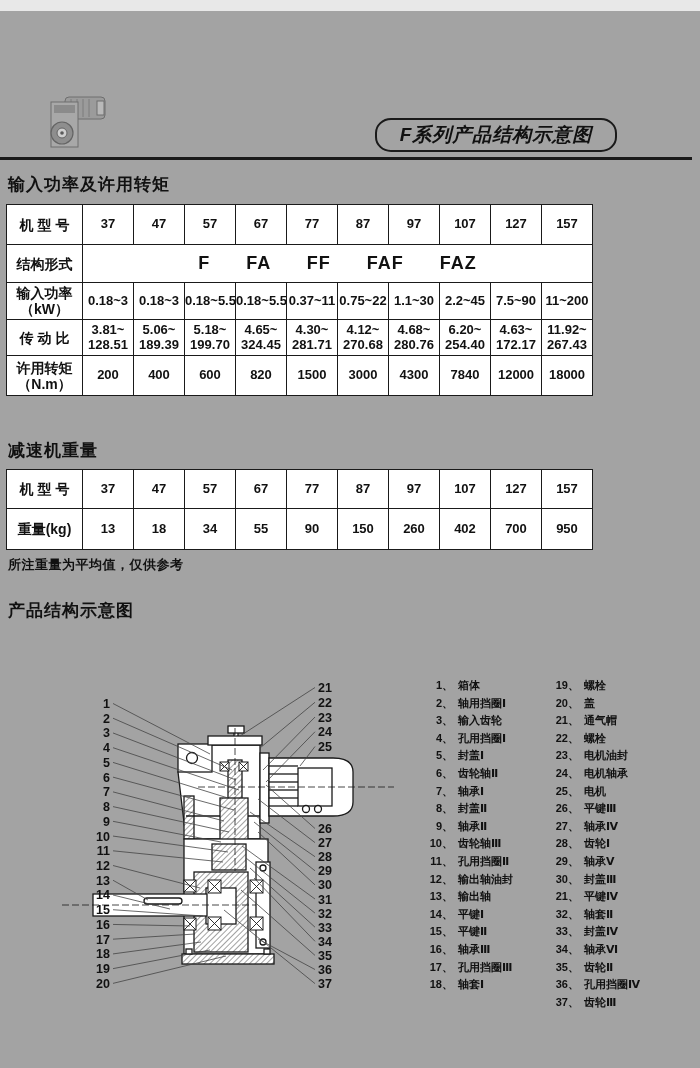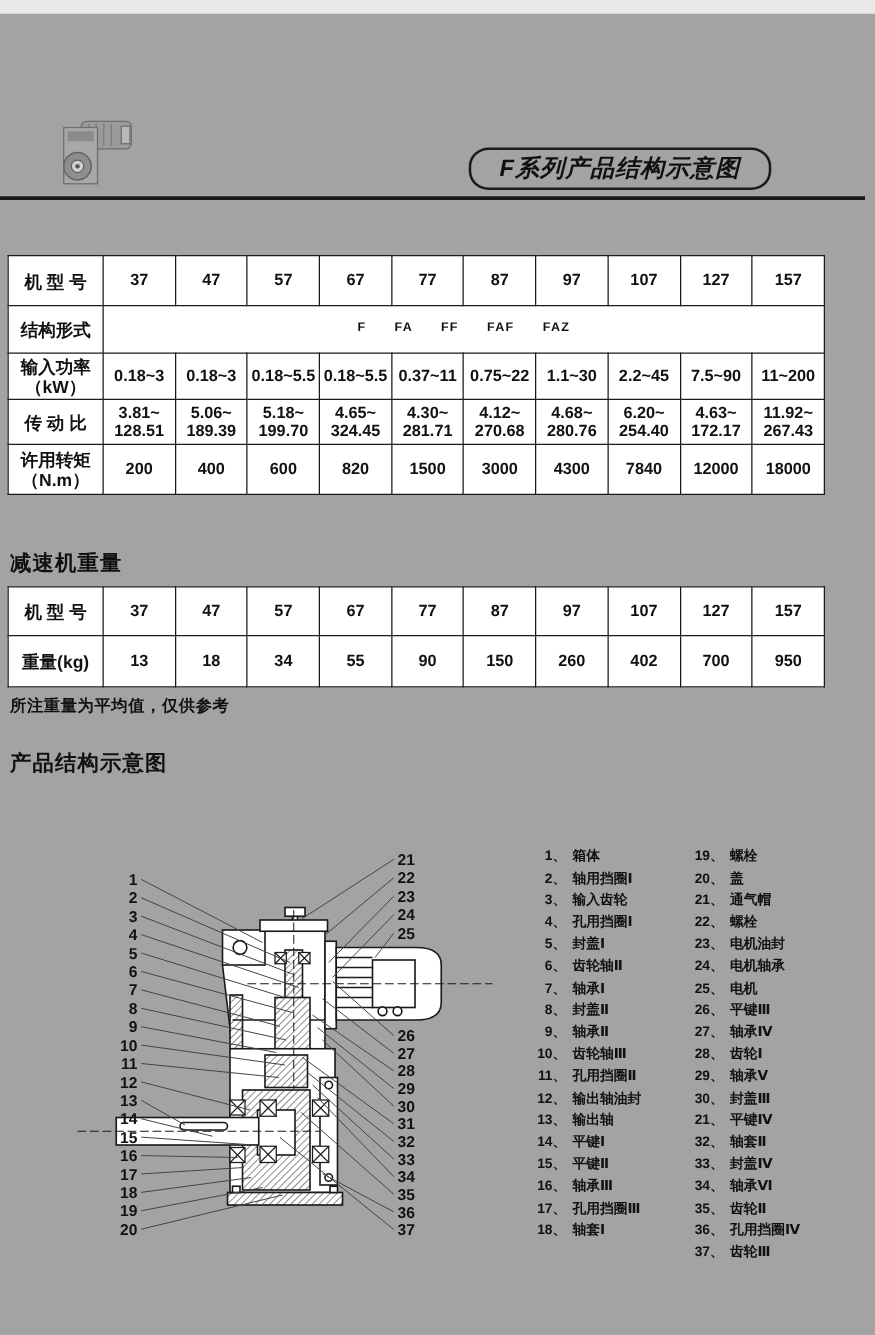--- a/index.html
+++ b/index.html
@@ -14,27 +14,27 @@
   .title-box{
     left:375px;top:107px;width:238px;height:30px;
     border:2px solid #1a1a1a;border-radius:16px/15px;
     display:flex;align-items:center;justify-content:center;
     font-size:19px;font-style:italic;letter-spacing:1px;white-space:nowrap;
   }
   .rule{left:0;top:146px;width:692px;height:3px;background:#1a1a1a;}
   .sec-h{left:8px;font-size:17px;letter-spacing:1px;white-space:nowrap;}
   .h1{top:162px;} .h2{top:428px;} .h3{top:588px;}
   
-  table{border-collapse:collapse;table-layout:fixed;position:absolute;left:6px;width:654px;background:#fff;padding-left:43px;}
+  table{border-collapse:collapse;table-layout:fixed;position:absolute;left:6px;width:587px;background:#fff;padding-left:43px;}
   #t1{top:193px;} #t2{top:458px;}
   td,th{border:1.7px solid #1a1a1a;text-align:center;vertical-align:middle;padding:0;
         font-weight:bold;color:#111;}
   th.rowlabel{width:75px;font-size:14px;line-height:16px;white-space:nowrap;}
   td{font-size:13px;line-height:14.5px;}
-  td.merged{font-size:10px;white-space:pre;letter-spacing:1px;}
+  td.merged{font-size:18px;white-space:pre;letter-spacing:1px;}
   #t1 tr:nth-child(1){height:40px;} #t1 tr:nth-child(2){height:38px;}
   #t1 tr:nth-child(3){height:37px;} #t1 tr:nth-child(4){height:36px;}
   #t1 tr:nth-child(5){height:40px;}
   #t2 tr:nth-child(1){height:39px;} #t2 tr:nth-child(2){height:41px;}
   .note{left:8px;top:545px;font-size:13px;letter-spacing:.5px;}
   
   #diagram-svg{left:60px;top:655px;}
   #diagram-svg text{font:bold 12.5px "Liberation Sans","DejaVu Sans",sans-serif;fill:#111;}
   .parts{top:666px;font-size:11px;line-height:17.6px;white-space:nowrap;}
   #parts-left{left:427px;} #parts-right{left:553px;}
@@ -59,20 +59,21 @@
     <circle cx="17" cy="40" r="5" fill="#cfcfcf" stroke="#646464"></circle>
     <circle cx="17" cy="40" r="1.8" fill="#5a5a5a"></circle>
   </svg>
 
   <div class="abs title-box">
     <span>F系列产品结构示意图</span>
   </div>
 
   <div class="abs rule"></div>
 
+  <div class="abs sec-h h1">输入功率及许用转矩</div>
   <table id="t1">
       <tbody id="t1body">
         <tr>
           <th class="rowlabel">
             <div>机 型 号</div>
           </th>
           <td>
             <div>37</div>
           </td>
           <td>

